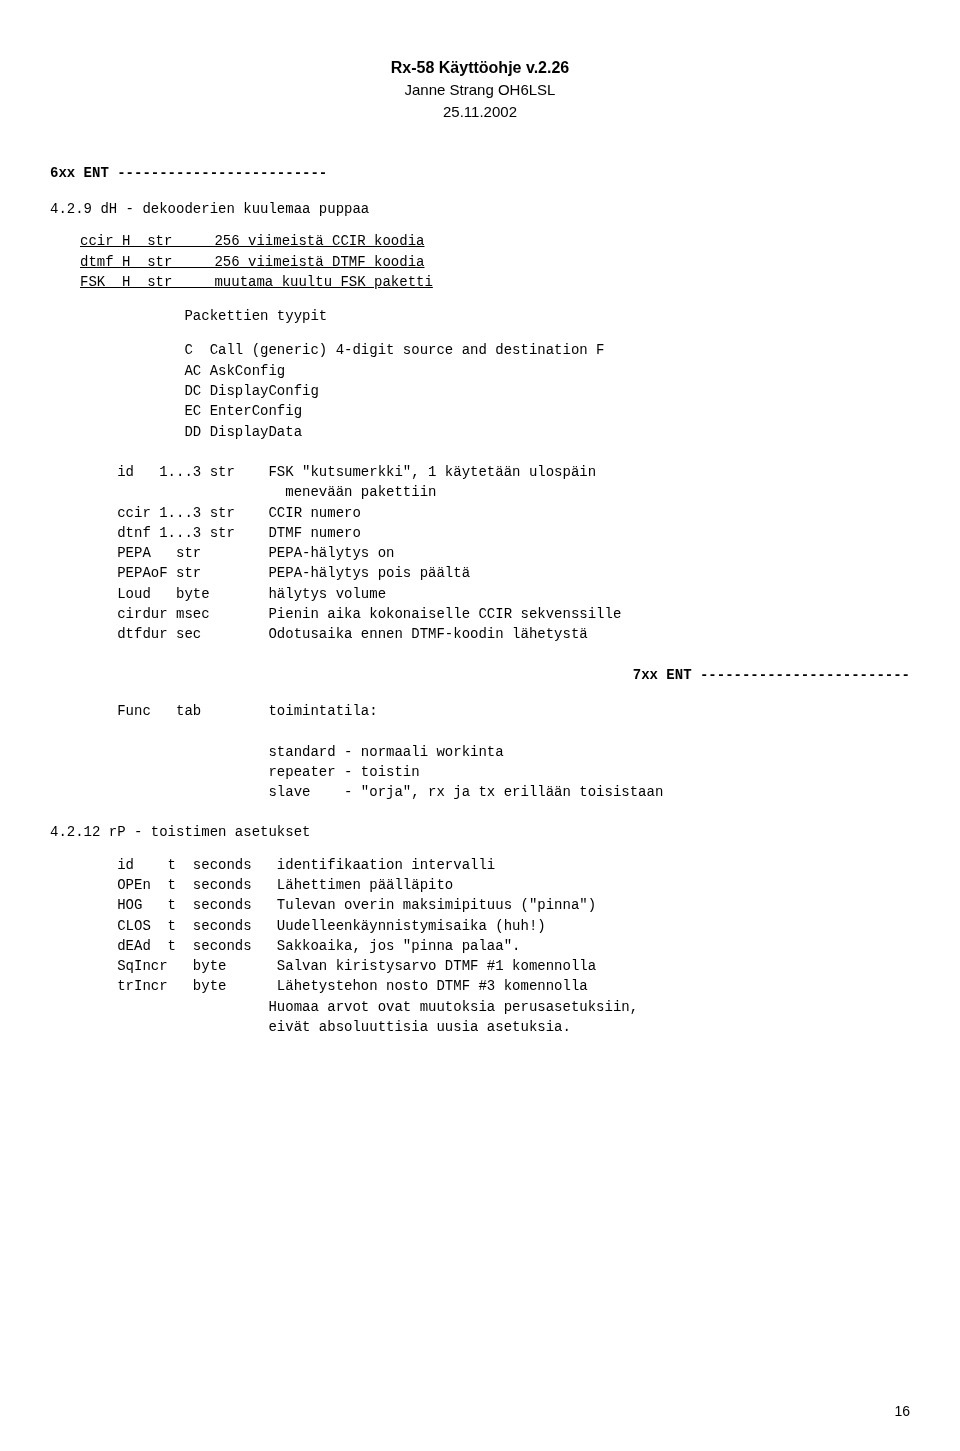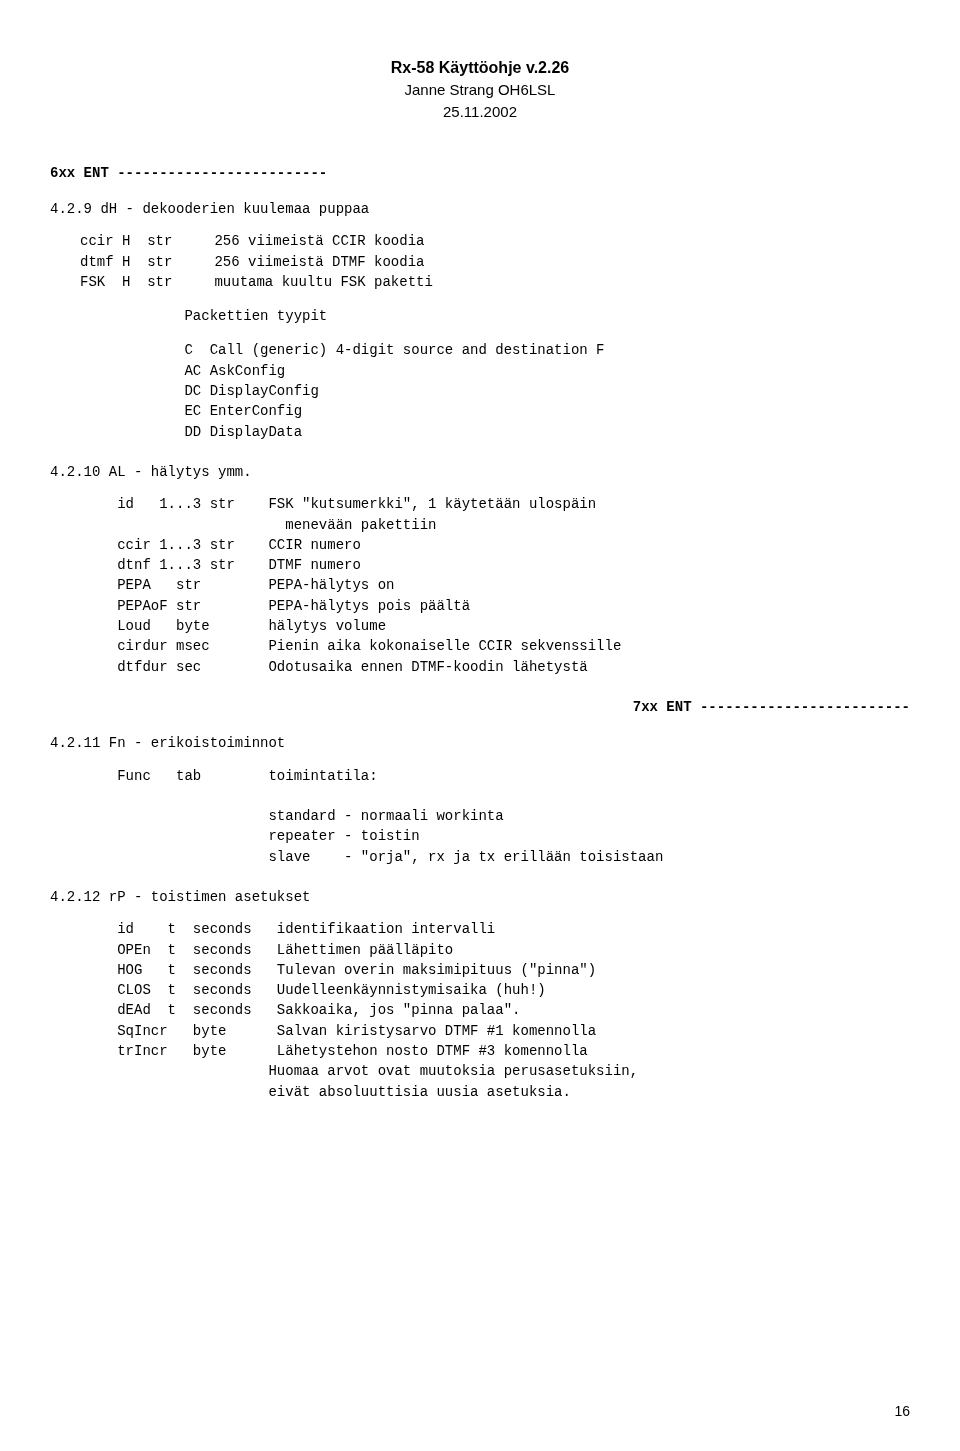--- a/index.html
+++ b/index.html
@@ -41,20 +41,21 @@
       font-size: 14px;
       margin-bottom: 12px;
       margin-top: 16px;
     }
     .content-block {
       margin-bottom: 14px;
       white-space: pre;
     }
     .indent {
       margin-left: 30px;
+      text-decoration: underline;
     }
   </style>
 </head>
 <body>
 
 <div>
   <div class="page-header">
     <div class="title">Rx-58 Käyttöohje v.2.26</div>
     <div>Janne Strang OH6LSL</div>
     <div>25.11.2002</div>
@@ -72,38 +73,36 @@
 FSK  H  str     muutama kuultu FSK paketti</div>
   <div class="content-block">                Packettien tyypit</div>
   <div class="content-block">                C  Call (generic) 4-digit source and destination F
                 AC AskConfig
                 DC DisplayConfig
                 EC EnterConfig
                 DD DisplayData</div>
 </div>
 
 <div style="margin-top: 20px;">
-  <div class="subsection-title">4.2.10  AL - hälytys ymm.</div>
   <div class="content-block">        id   1...3 str    FSK "kutsumerkki", 1 käytetään ulospäin
                             menevään pakettiin
         ccir 1...3 str    CCIR numero
         dtnf 1...3 str    DTMF numero
         PEPA   str        PEPA-hälytys on
         PEPAoF str        PEPA-hälytys pois päältä
         Loud   byte       hälytys volume
         cirdur msec       Pienin aika kokonaiselle CCIR sekvenssille
         dtfdur sec        Odotusaika ennen DTMF-koodin lähetystä</div>
 </div>
 
 <div style="margin-top: 20px; text-align: right;">
   <div class="section-heading">7xx ENT -------------------------</div>
 </div>
 
 <div>
-  <div class="subsection-title">4.2.11  Fn - erikoistoiminnot</div>
   <div class="content-block">        Func   tab        toimintatila:
 
                           standard - normaali workinta
                           repeater - toistin
                           slave    - "orja", rx ja tx erillään toisistaan</div>
 </div>
 
 <div style="margin-top: 20px;">
   <div class="subsection-title">4.2.12  rP - toistimen asetukset</div>
   <div class="content-block">        id    t  seconds   identifikaation intervalli

